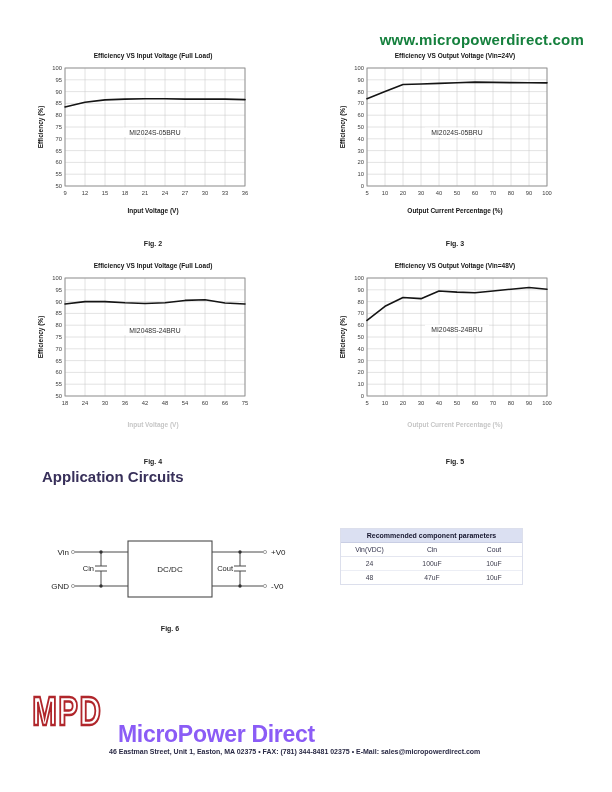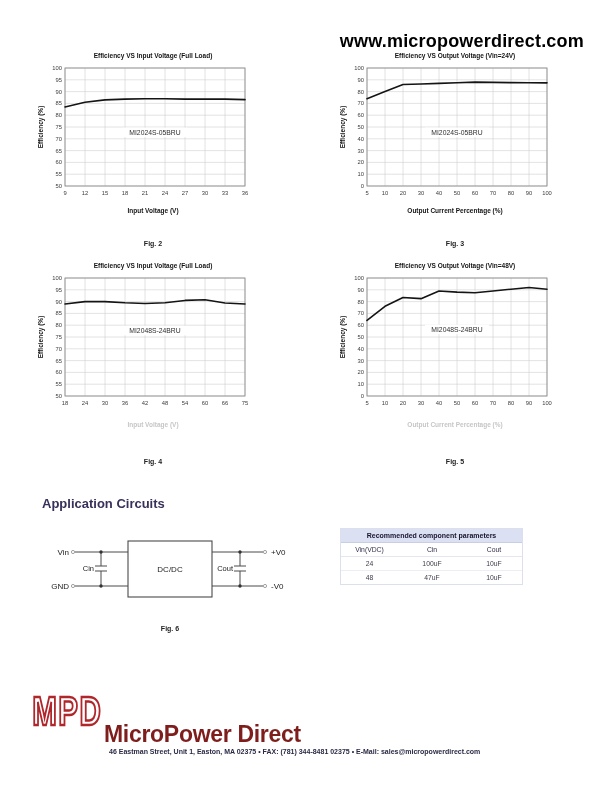--- a/index.html
+++ b/index.html
@@ -2,42 +2,42 @@
 <html><head>
 <meta charset="utf-8">
 <style>
   html,body{margin:0;padding:0}
   body{
     width:612px;height:792px;position:relative;overflow:hidden;
     background:#ffffff;font-family:"Liberation Sans",sans-serif;
   }
 
   
-  .site{position:absolute;top:31px;right:28px;font-size:18px;font-weight:800;
-        color:#000000;letter-spacing:.2px}
+  .site{position:absolute;top:31px;right:28px;font-size:15px;font-weight:800;
+        color:#15803d;letter-spacing:.2px}
 
   
   .figure{position:absolute;width:234px;text-align:center}
   .fig-title{font-size:6.5px;font-weight:bold;color:#141414;height:12px;line-height:12px}
   .chart-svg{display:block}
   .fig-xlabel{font-size:6.5px;font-weight:bold;color:#141414;margin-top:7px}
   .figure.muted .fig-xlabel{color:#c6c6c6;margin-top:11px}
   .fig-caption{font-size:7px;font-weight:bold;color:#232323;margin-top:26px}
   .figure.muted .fig-caption{margin-top:30px}
 
   
   .grid{stroke:#cbcbcb;stroke-width:.55}
   .tick{font-size:5.8px;fill:#3c3c3c;font-family:"Liberation Sans",sans-serif}
   .frame{fill:none;stroke:#8f8f8f;stroke-width:.9}
   .series{fill:none;stroke:#141414;stroke-width:1.6;stroke-linejoin:round;stroke-linecap:round}
   .plabel{font-size:6.8px;fill:#2e2e2e;font-family:"Liberation Sans",sans-serif}
   .ylab{font-size:6.5px;font-weight:bold;fill:#111;font-family:"Liberation Sans",sans-serif}
 
   
-  .app-heading{position:absolute;left:42px;top:496px;font-size:13px;font-weight:800;color:#38305a}
+  .app-heading{position:absolute;left:42px;top:468px;font-size:15px;font-weight:800;color:#38305a}
   .circuit-wrap{position:absolute;left:40px;top:537px;width:260px}
   .circuit-caption{position:absolute;left:40px;top:625px;width:260px;text-align:center;
                    font-size:7px;font-weight:bold;color:#232323}
   .cir-line{stroke:#4a4a4a;stroke-width:1}
   .cir-box{fill:none;stroke:#4a4a4a;stroke-width:1.1}
   .cir-text{font-size:8px;fill:#222;font-family:"Liberation Sans",sans-serif}
   .cir-text-sm{font-size:7.5px;fill:#222;font-family:"Liberation Sans",sans-serif}
   .cir-dot{fill:#333}
   .cir-term{fill:#fff;stroke:#8a8a8a;stroke-width:.8}
 
@@ -48,22 +48,22 @@
   .ctable table{border-collapse:collapse;width:100%;table-layout:fixed}
   .ctable th{font-size:6.8px;font-weight:normal;color:#30304a;padding:3px 0;
              border-bottom:1px solid #e4e6f0;text-align:center}
   .ctable td{font-size:6.8px;color:#3c3c4c;padding:3px 0;text-align:center;
              border-bottom:1px solid #eceef5}
   .ctable tr:last-child td{border-bottom:none}
   .col1{width:57px}.col2{width:68px}.col3{width:56px}
 
   
   .footer-logo{position:absolute;left:30px;top:690px}
-  .company{position:absolute;left:104px;top:721px;font-size:23px;font-weight:800;
-           color:#7f1d1d;letter-spacing:-.3px}
+  .company{position:absolute;left:118px;top:721px;font-size:23px;font-weight:800;
+           color:#8b5cf6;letter-spacing:-.3px}
   .address{position:absolute;left:109px;top:748px;font-size:7px;font-weight:bold;color:#2a2a45}
 </style>
 </head>
 <body>
 
 <div class="site">www.micropowerdirect.com</div>
 
 <div class="figure" style="left:36px;top:50px">
   <div class="fig-title">Efficiency VS Input Voltage (Full Load)</div>
   <svg class="chart-svg" width="234" height="138">

